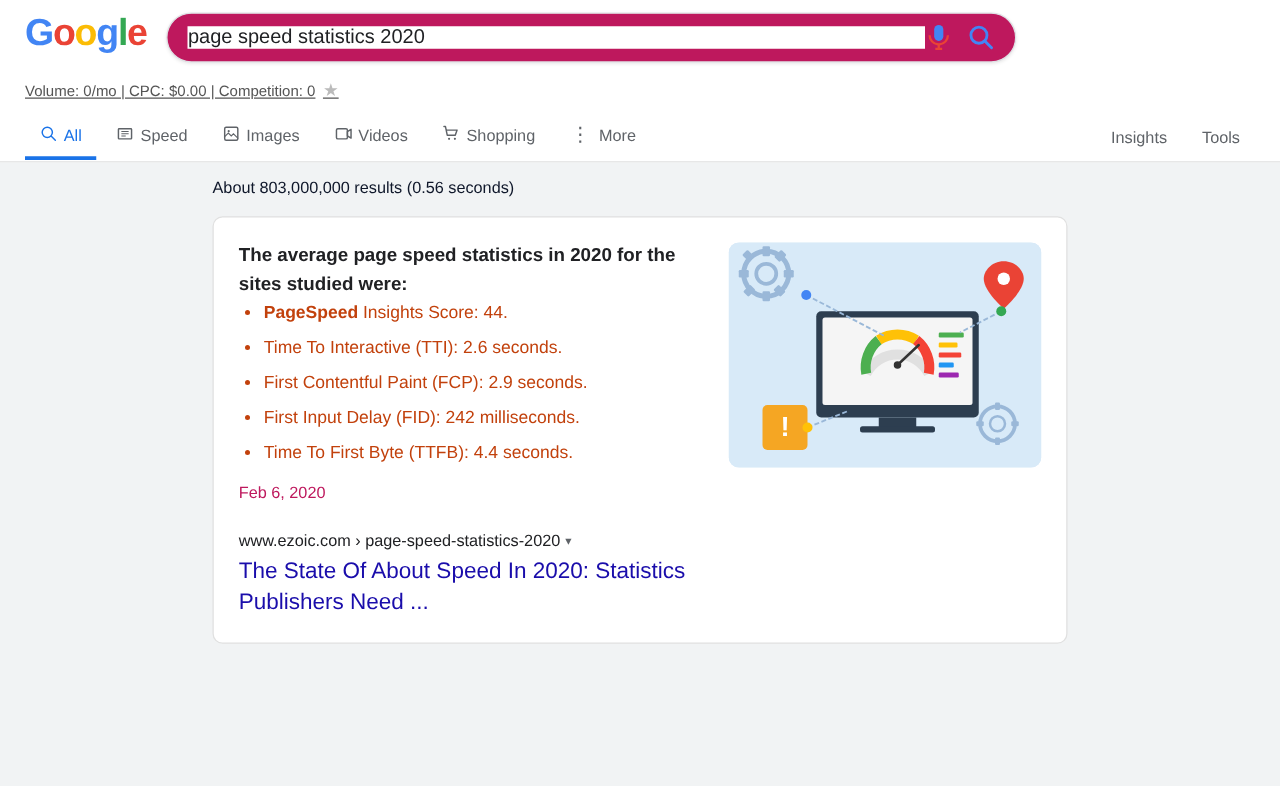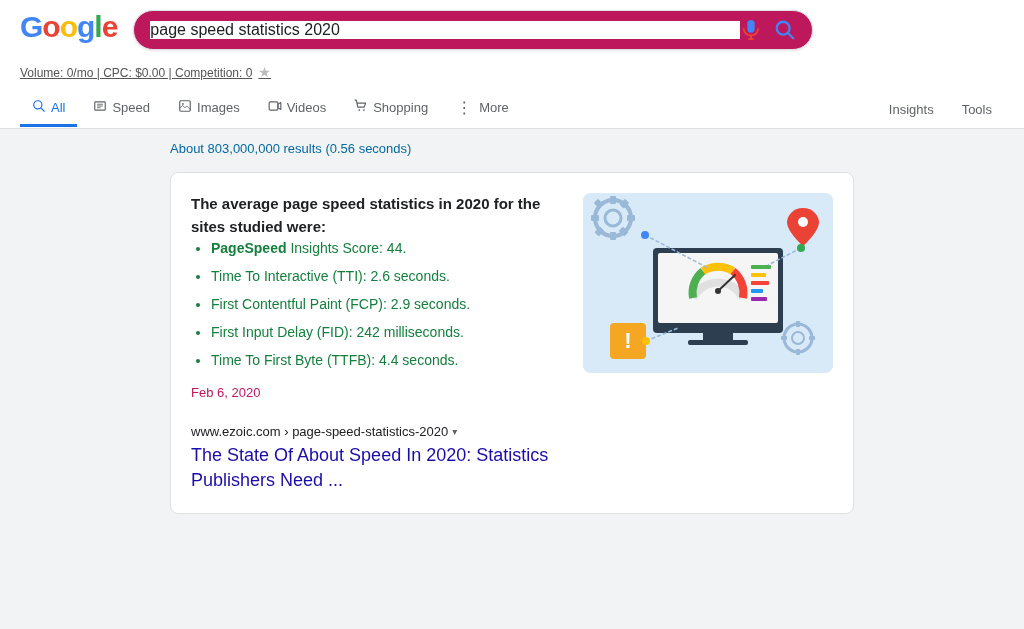--- a/index.html
+++ b/index.html
@@ -122,21 +122,21 @@
 
     
     .main-content {
       padding: 12px 170px 12px 170px;
       background: #f1f3f4;
       min-height: 500px;
     }
 
     .results-count {
       font-size: 13px;
-      color: #0369a1;
+      color: #0f172a;
       margin-bottom: 16px;
       padding-left: 0;
     }
 
     
     .featured-snippet {
       background: #fff;
       border: 1px solid #e0e0e0;
       border-radius: 8px;
       padding: 20px;
@@ -159,21 +159,21 @@
       line-height: 1.5;
     }
 
     .snippet-list {
       list-style: disc;
       padding-left: 20px;
       margin-bottom: 14px;
     }
     .snippet-list li {
       font-size: 14px;
-      color: #15803d;
+      color: #c2410c;
       margin-bottom: 7px;
       line-height: 1.5;
     }
     .snippet-list li strong {
       font-weight: bold;
     }
 
     .snippet-date {
       font-size: 13px;
       color: #be185d;

